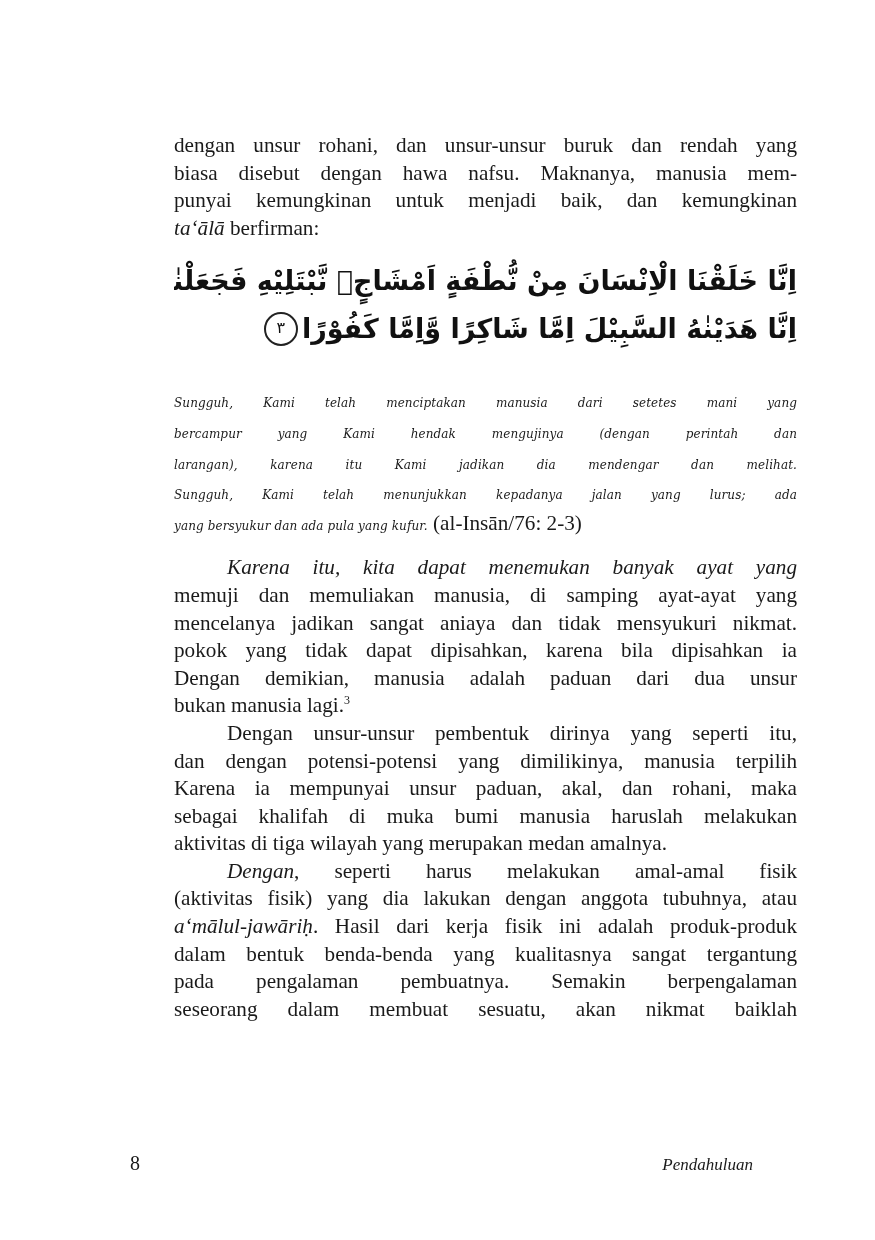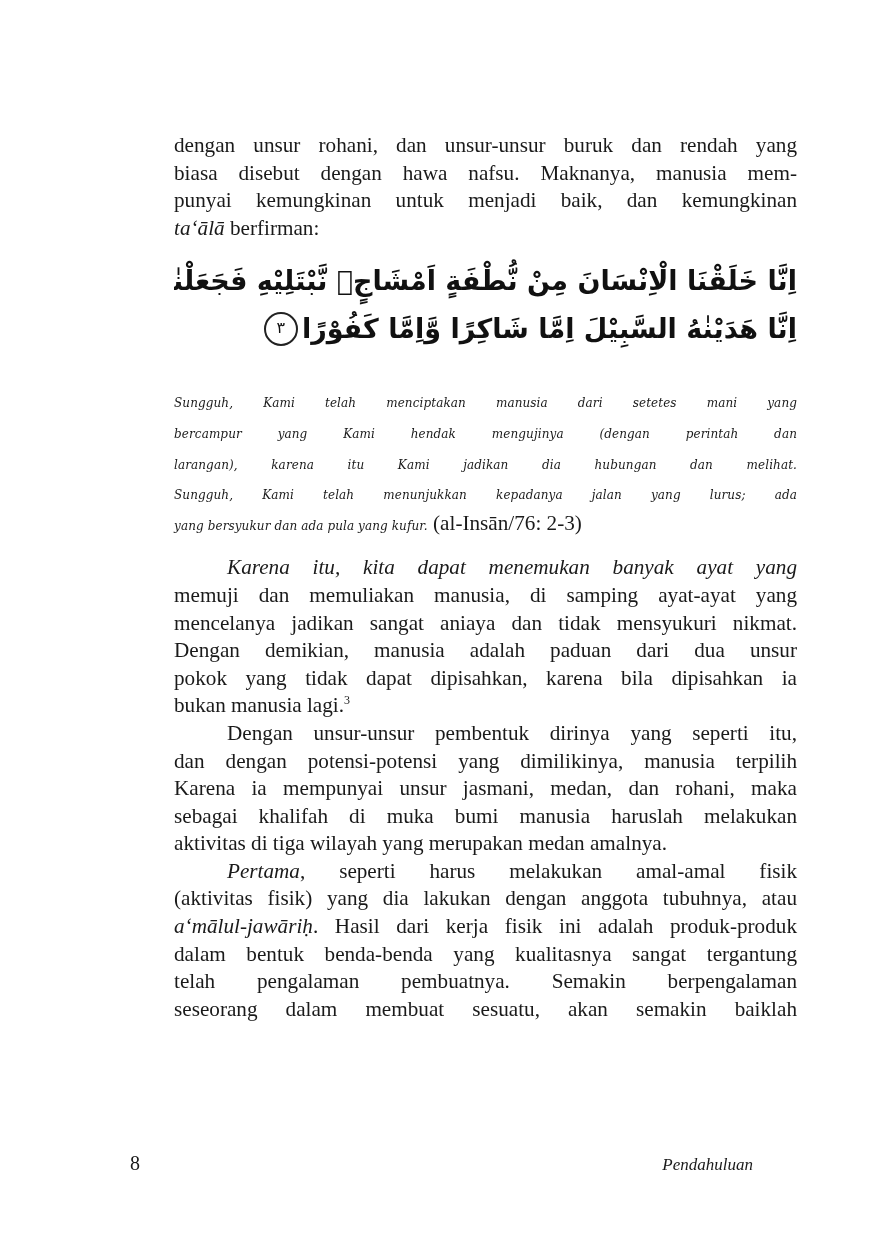--- a/index.html
+++ b/index.html
@@ -129,50 +129,50 @@
   </p>
 
   <div class="arabic-block">
     <div class="arabic-line"><span>اِنَّا خَلَقْنَا الْاِنْسَانَ مِنْ نُّطْفَةٍ اَمْشَاجٍۖ نَّبْتَلِيْهِ فَجَعَلْنٰهُ سَمِيْعًاۢ بَصِيْرًا</span></div>
     <div class="arabic-line"><span>اِنَّا هَدَيْنٰهُ السَّبِيْلَ اِمَّا شَاكِرًا وَّاِمَّا كَفُوْرًا</span><span class="ayah-marker">٣</span></div>
   </div>
 
   <div class="translation">
     <span class="line"><i>Sungguh, Kami telah menciptakan manusia dari setetes mani yang</i></span>
     <span class="line"><i>bercampur yang Kami hendak mengujinya (dengan perintah dan</i></span>
-    <span class="line"><i>larangan), karena itu Kami jadikan dia hubungan dan melihat.</i></span>
+    <span class="line"><i>larangan), karena itu Kami jadikan dia mendengar dan melihat.</i></span>
     <span class="line"><i>Sungguh, Kami telah menunjukkan kepadanya jalan yang lurus; ada</i></span>
     <span class="line last"><i>yang bersyukur dan ada pula yang kufur.</i><span> (al-Insān/76: 2-3)</span></span>
   </div>
 
   <div class="section-gap"></div>
 
   <p class="para">
     <span class="line" style="padding-left:53px;font-style:italic;">Karena itu, kita dapat menemukan banyak ayat yang</span>
     <span class="line">memuji dan memuliakan manusia, di samping ayat-ayat yang</span>
     <span class="line">mencelanya jadikan sangat aniaya dan tidak mensyukuri nikmat.</span>
+    <span class="line">pokok yang tidak dapat dipisahkan, karena bila dipisahkan ia</span>
     <span class="line">Dengan demikian, manusia adalah paduan dari dua unsur</span>
-    <span class="line">pokok yang tidak dapat dipisahkan, karena bila dipisahkan ia</span>
     <span class="line last"><span>bukan manusia lagi.</span><span class="sup">3</span></span>
   </p>
 
   <p class="para">
     <span class="line" style="padding-left:53px;">Dengan unsur-unsur pembentuk dirinya yang seperti itu,</span>
     <span class="line">dan dengan potensi-potensi yang dimilikinya, manusia terpilih</span>
-    <span class="line">Karena ia mempunyai unsur jasmani, medan, dan rohani, maka</span>
+    <span class="line">Karena ia mempunyai unsur paduan, akal, dan rohani, maka</span>
     <span class="line">sebagai khalifah di muka bumi manusia haruslah melakukan</span>
     <span class="line last">aktivitas di tiga wilayah yang merupakan medan amalnya.</span>
   </p>
 
   <p class="para">
-    <span class="line" style="padding-left:53px;"><i>Pertama</i><span>, seperti harus melakukan amal-amal fisik</span></span>
+    <span class="line" style="padding-left:53px;"><i>Dengan</i><span>, seperti harus melakukan amal-amal fisik</span></span>
     <span class="line">(aktivitas fisik) yang dia lakukan dengan anggota tubuhnya, atau</span>
     <span class="line"><i>a‘mālul-jawāriḥ</i><span>. Hasil dari kerja fisik ini adalah produk-produk</span></span>
     <span class="line">dalam bentuk benda-benda yang kualitasnya sangat tergantung</span>
-    <span class="line">telah pengalaman pembuatnya. Semakin berpengalaman</span>
-    <span class="line">seseorang dalam membuat sesuatu, akan semakin baiklah</span>
+    <span class="line">pada pengalaman pembuatnya. Semakin berpengalaman</span>
+    <span class="line">seseorang dalam membuat sesuatu, akan nikmat baiklah</span>
   </p>
 </div>
 
 <div class="footer">
   <span class="pg">8</span>
   <span class="run">Pendahuluan</span>
 </div>
 
 </body></html>

